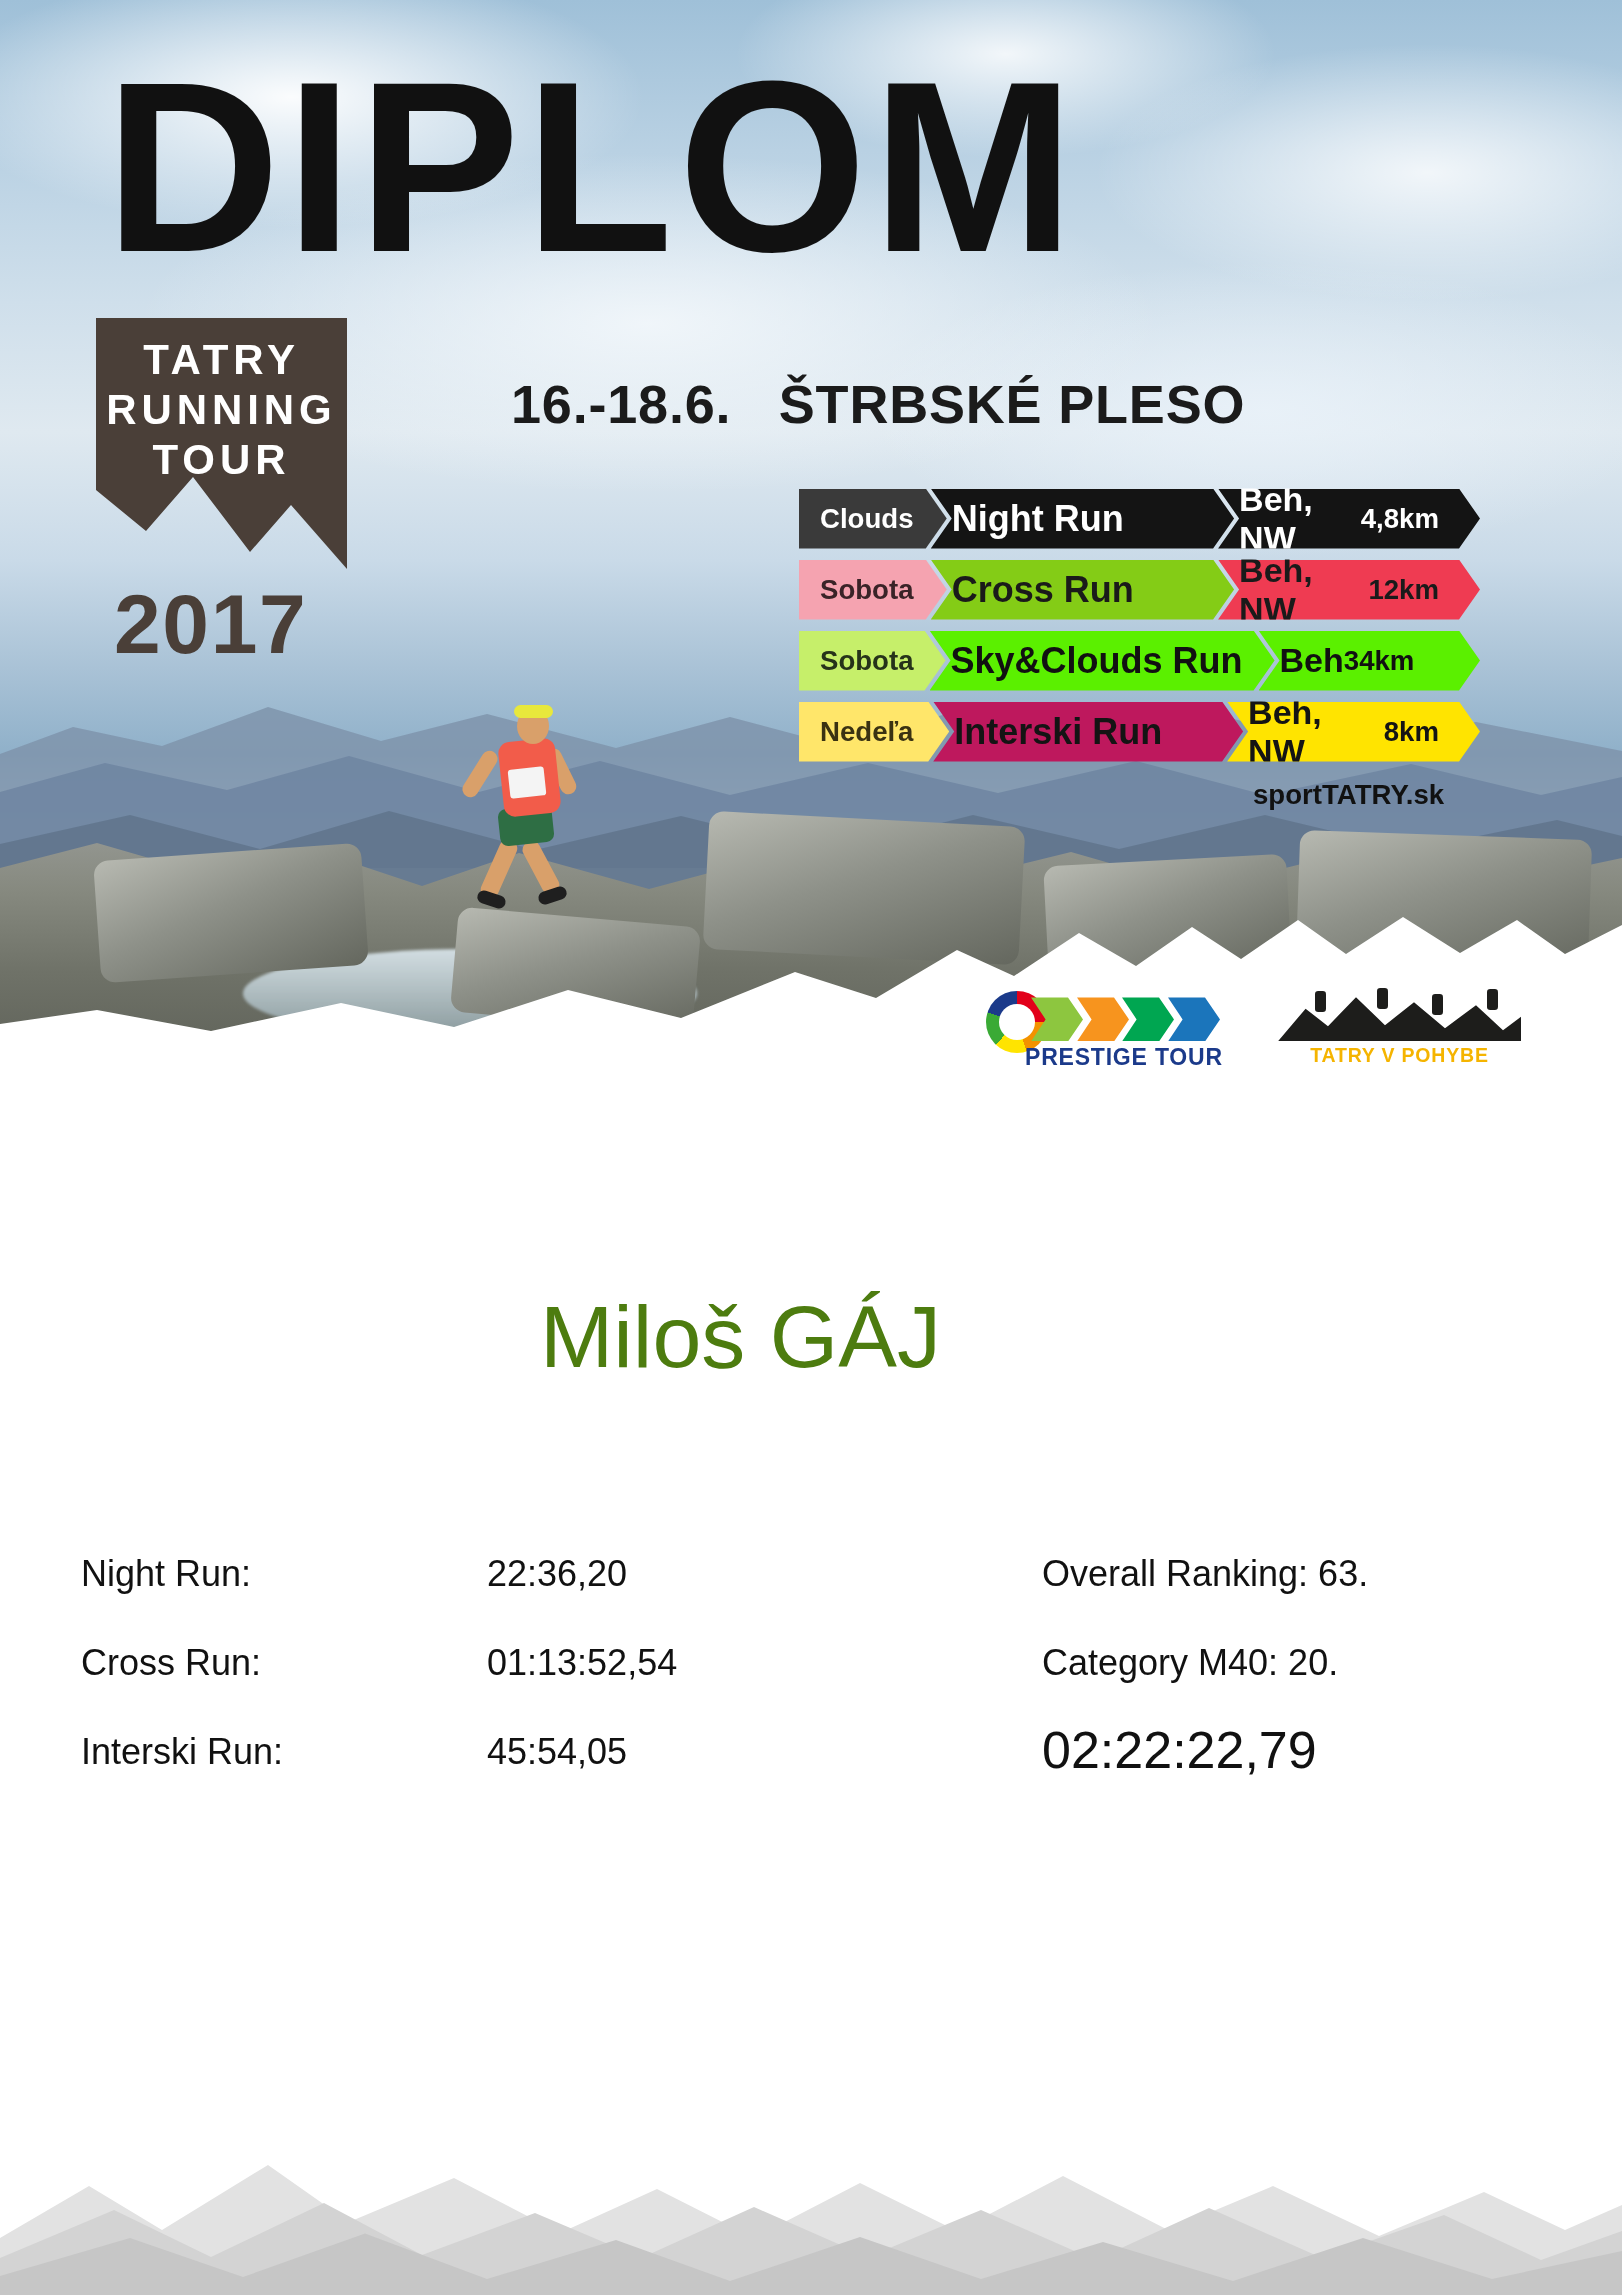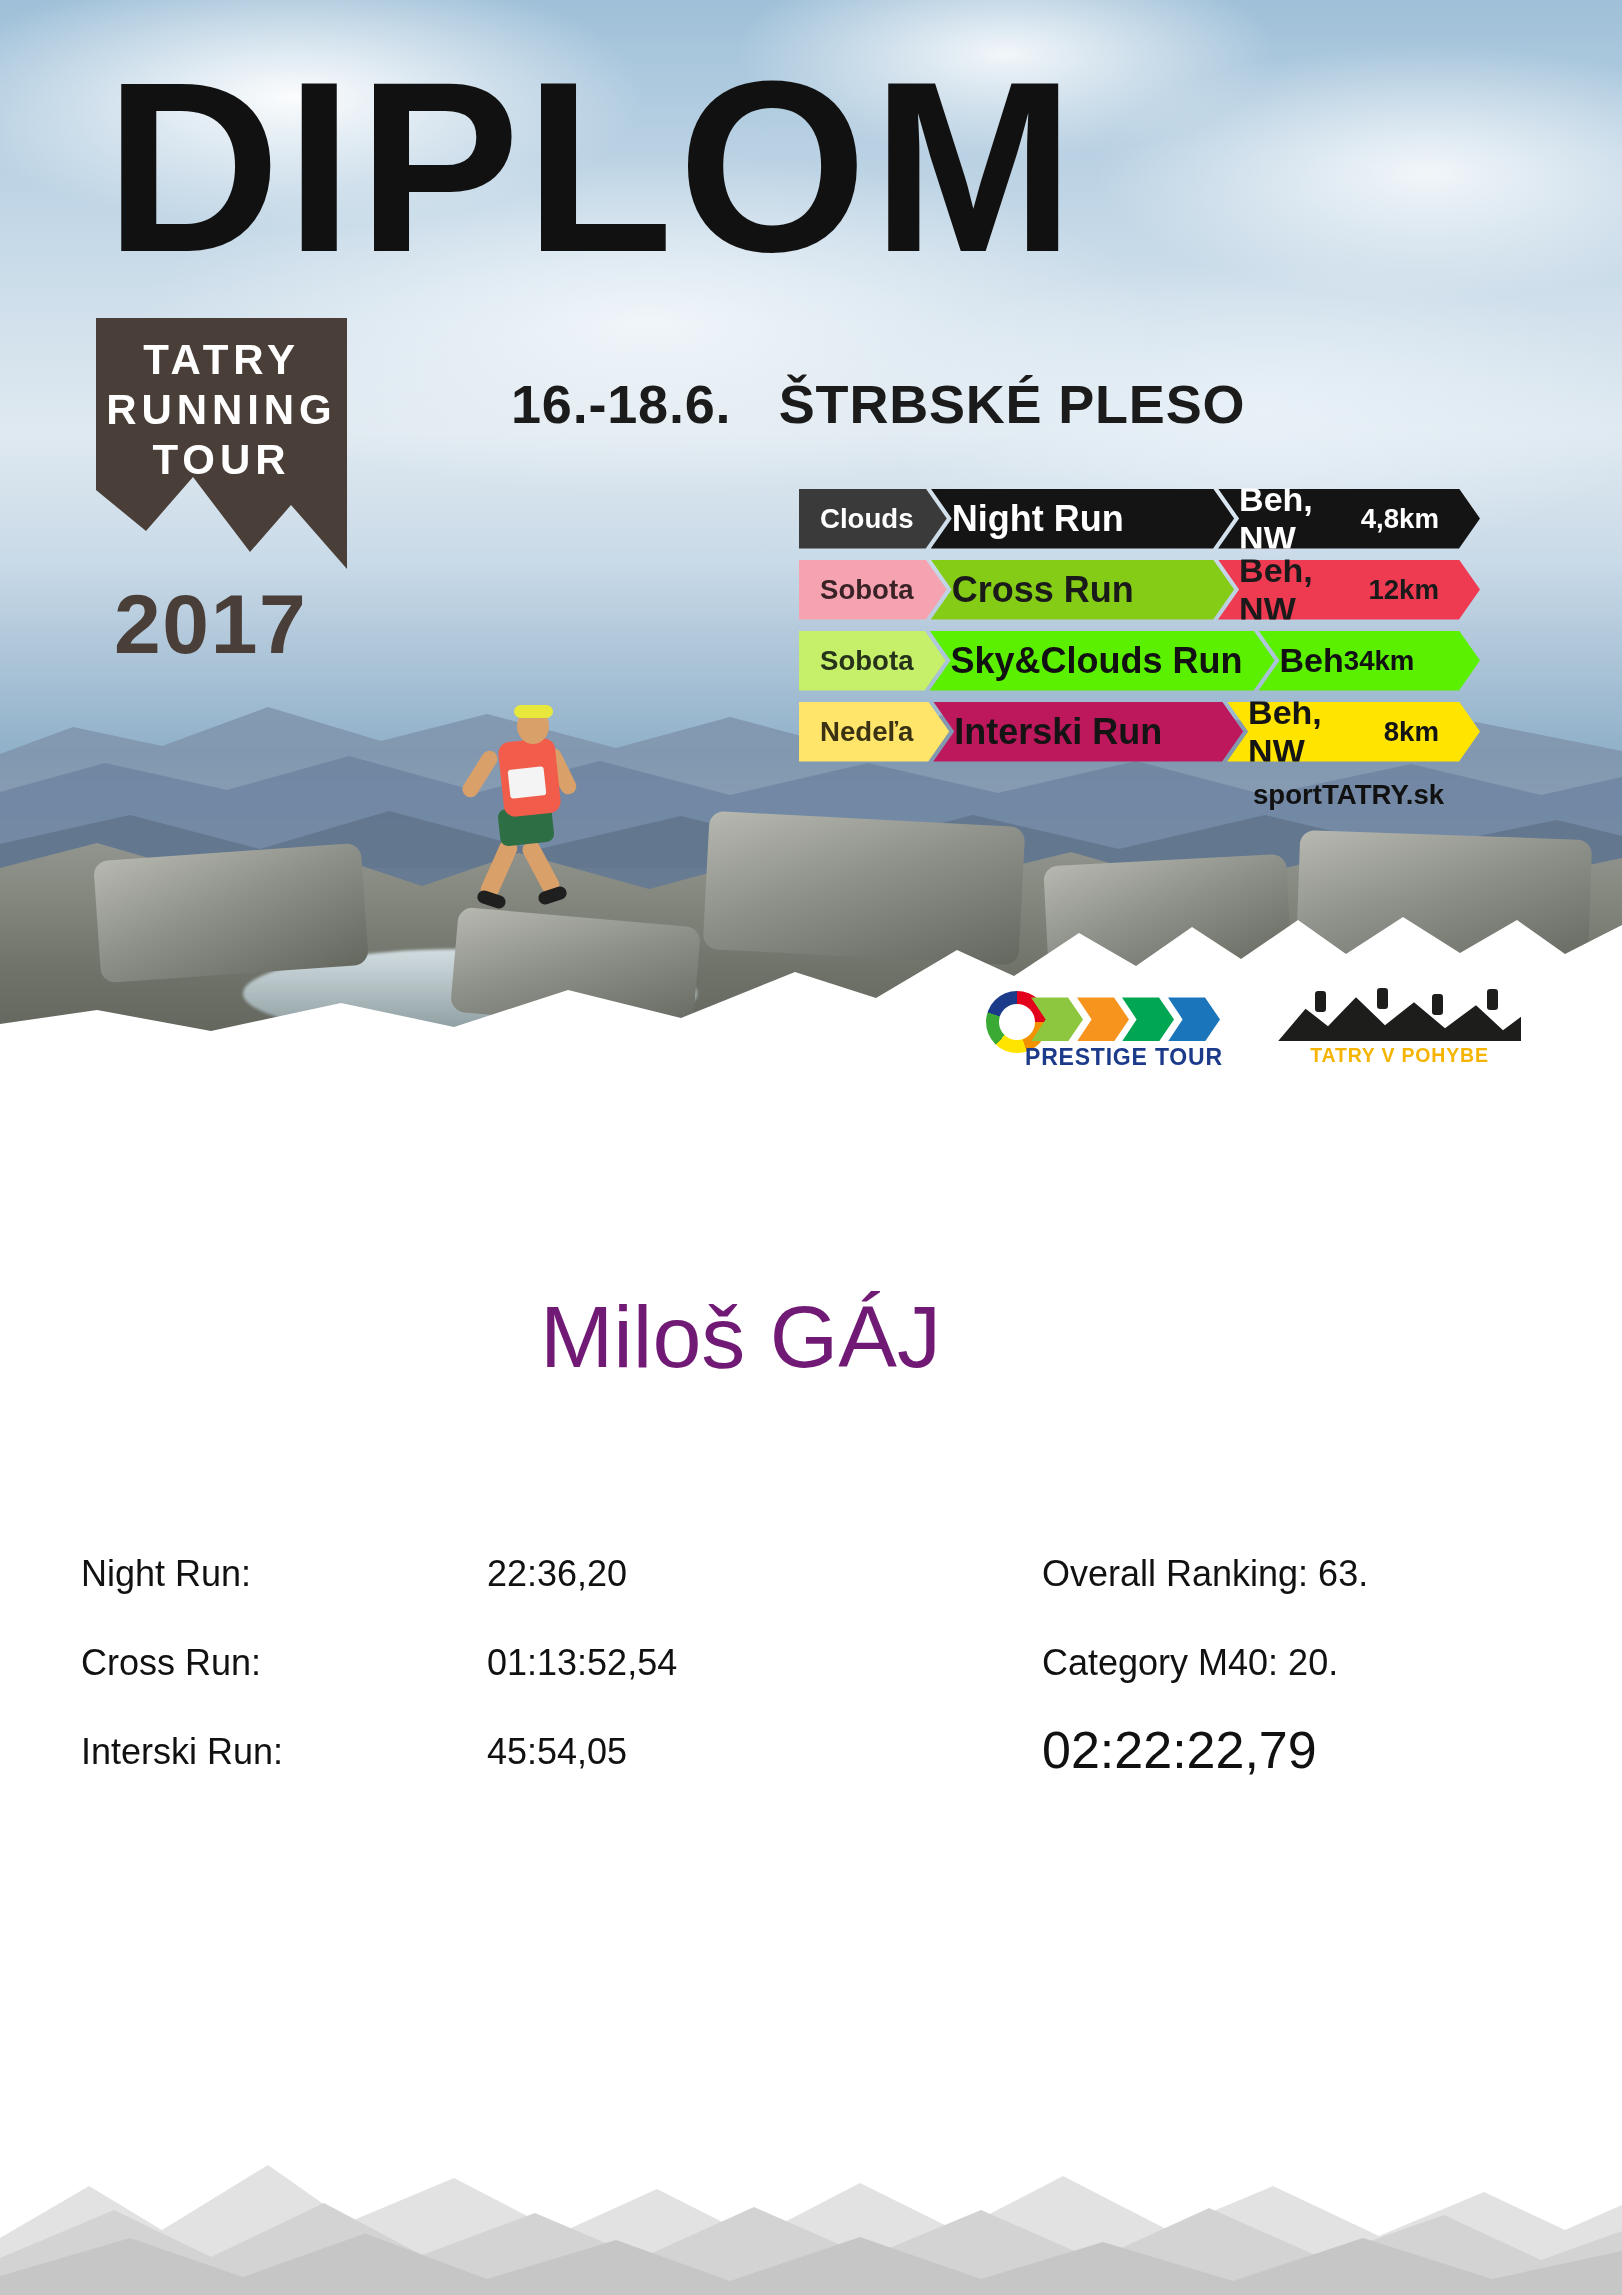--- a/index.html
+++ b/index.html
@@ -167,21 +167,21 @@
   .tvp { position:absolute; left:292px; top:0; width:243px; height:89px; }
   .tvp-ridge { position:absolute; left:0; top:3.2px; width:243px; height:52px; background:#1d1d1b;
     clip-path: polygon(0 52px, 27.6px 19.5px, 50px 37px, 78px 8px, 107px 36px, 136px 13px, 167px 39px, 198px 16px, 225px 41px, 243px 27.6px, 243px 52px); }
   .tvp-fig { position:absolute; width:11.4px; height:21px; background:#1d1d1b; border-radius:3.2px; }
   .tvp-text { position:absolute; left:0; top:58px; width:243px; text-align:center;
               font-size:19.5px; font-weight:700; color:#f5b400; letter-spacing:0.8px; }
 
   
   .athlete-name {
     position:absolute; left:0; top:1286px; width:1481px; text-align:center;
-    font-size:88px; font-weight:400; color:#701a75;
+    font-size:88px; font-weight:400; color:#4d7c0f;
   }
   .results { position:absolute; left:81px; top:1553px; width:1460px; }
   .res-row { position:relative; height:89px; }
   .res-label { position:absolute; left:0; font-size:36px; color:#111; }
   .res-time  { position:absolute; left:406px; font-size:36px; color:#111; }
   .res-right { position:absolute; left:961px; font-size:36px; color:#111; }
   .res-total { position:absolute; left:961px; font-size:52px; color:#111; }
 
   
   .footer-mts { position:absolute; left:0; bottom:0; width:1622px; height:341px; }

